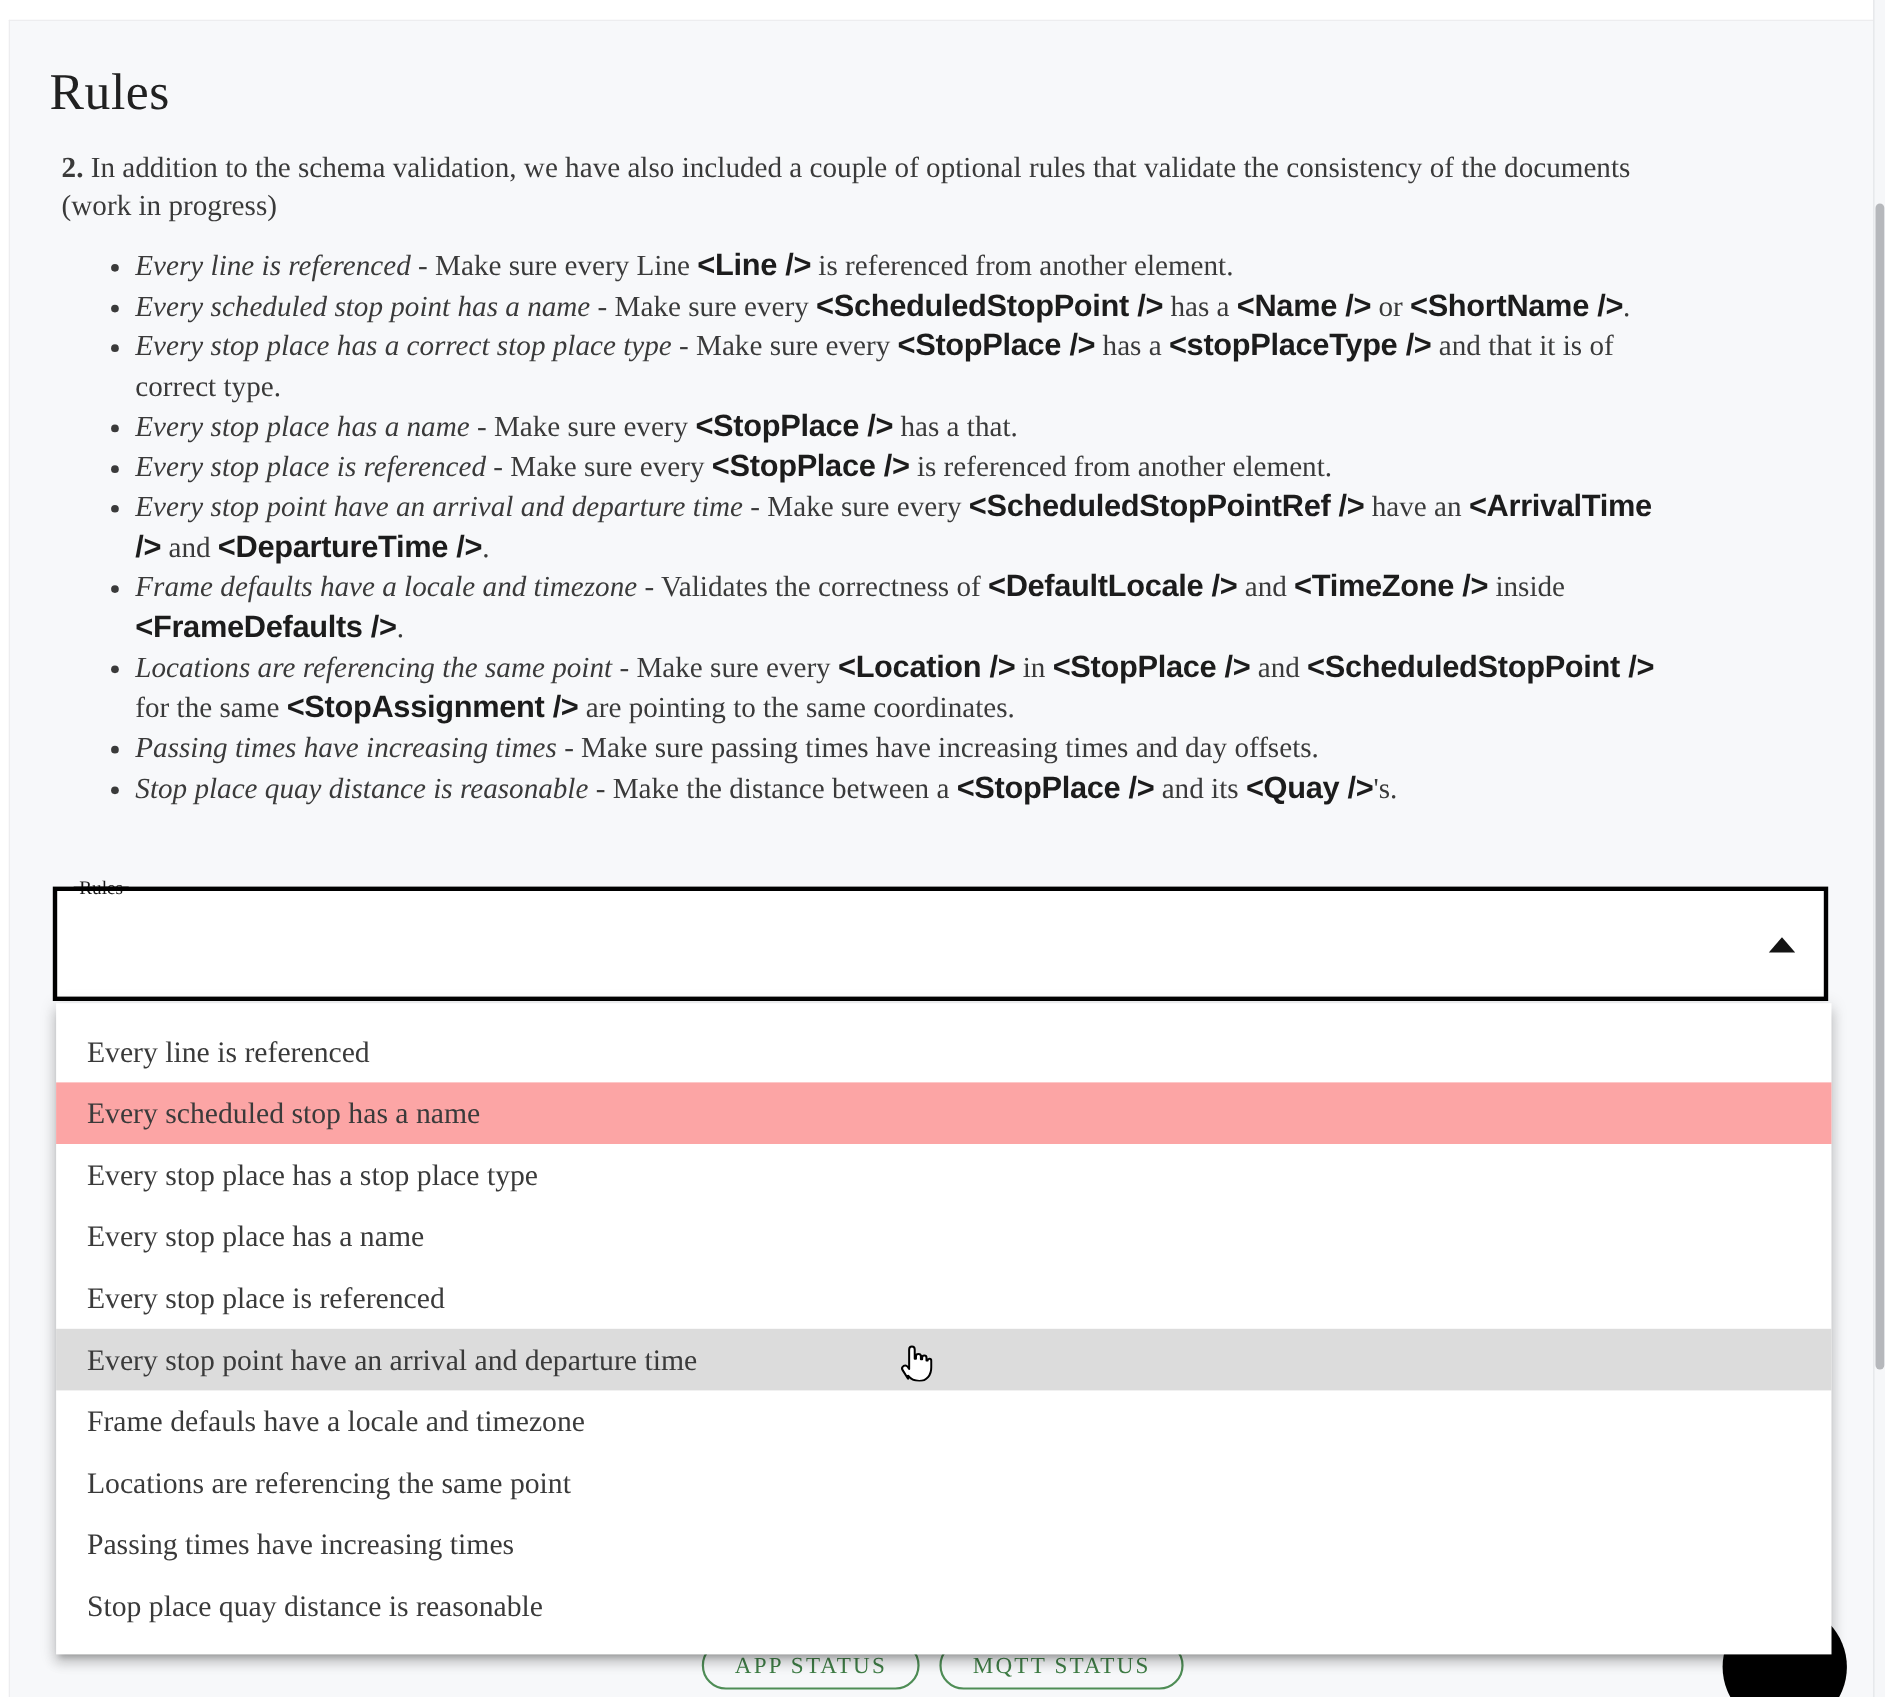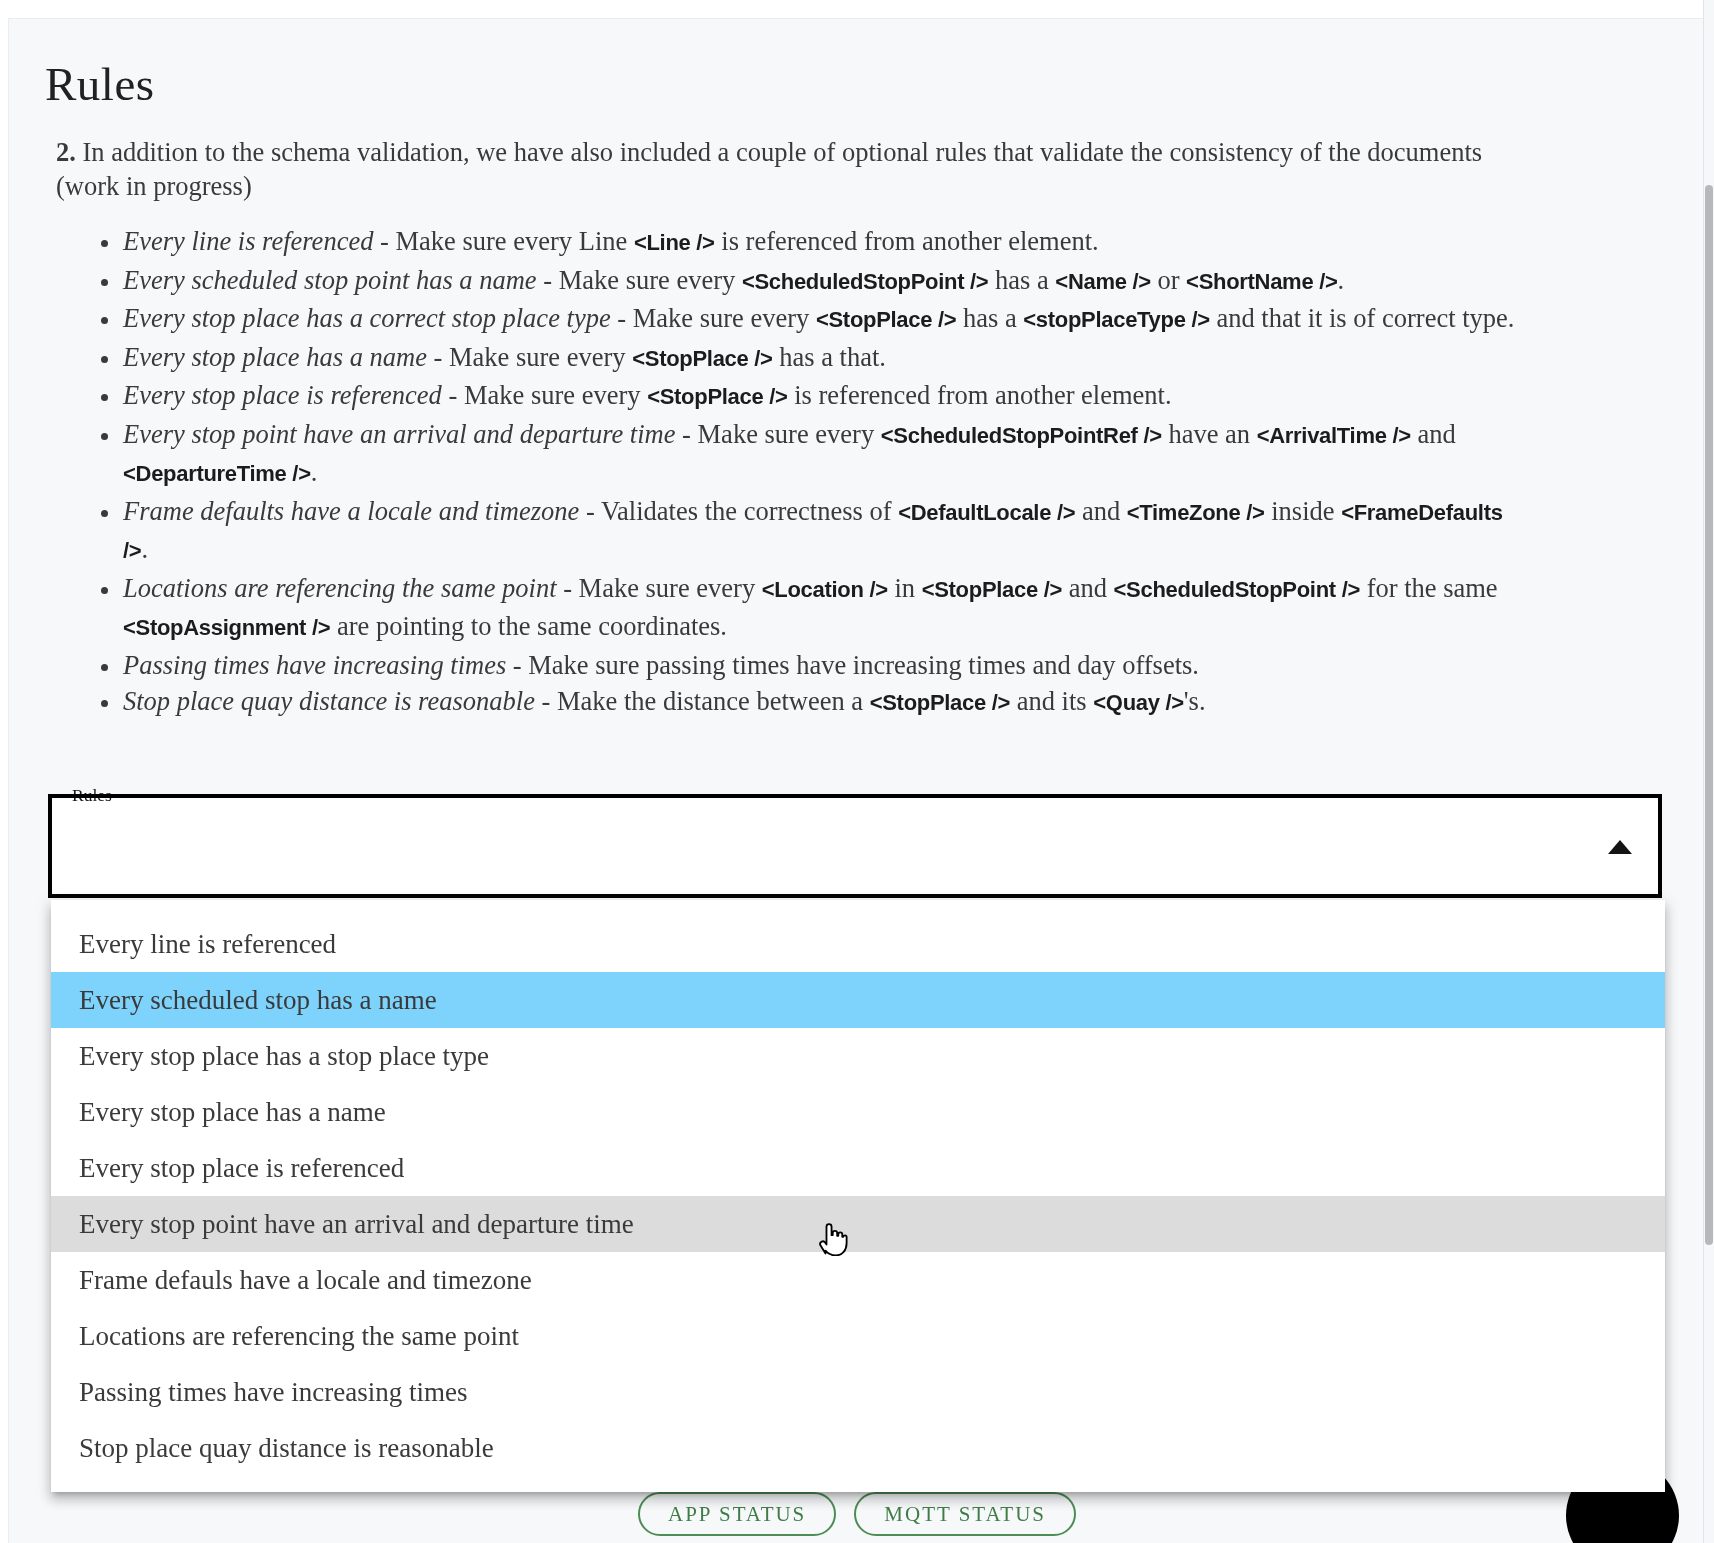--- a/index.html
+++ b/index.html
@@ -24,21 +24,21 @@
   .intro .lead-num{font-weight:bold;}
   ul.rules-list{
     margin:6px 0 0 0;padding:0 0 0 76px;max-width:1410px;
     font-size:26.5px;line-height:36.5px;color:#3a3a3a;
   }
   ul.rules-list li{margin:0;padding:0 0 0 2px;}
   ul.rules-list li::marker{color:#3a3a3a;font-size:22px;}
   .seg-italic{font-style:italic;}
   .seg-code{
     font-family:"Liberation Sans", sans-serif;
-    font-weight:bold;font-size:22px;color:#1c1c1c;letter-spacing:-0.3px;
+    font-weight:bold;font-size:28px;color:#1c1c1c;letter-spacing:-0.3px;
   }
   
   .select-wrap{position:relative;margin:72px 0 0 3px;width:1614px;z-index:4;}
   .rules-select{
     position:relative;box-sizing:border-box;width:1614px;height:104px;
     background:#ffffff;border:4px solid #000000;
     display:flex;align-items:center;padding:0 90px 0 24px;cursor:pointer;
   }
   .select-label{
     position:absolute;top:-13px;left:20px;height:20px;line-height:20px;
@@ -58,21 +58,21 @@
   
   .menu-panel{
     position:relative;z-index:5;margin:2px 0 0 3px;width:1614px;background:#ffffff;
     padding:16px 0;list-style:none;
     box-shadow:0 5px 5px -3px rgba(0,0,0,.2), 0 8px 10px 1px rgba(0,0,0,.14), 0 3px 14px 2px rgba(0,0,0,.12);
   }
   .menu-panel .option{
     height:56px;line-height:56px;padding:0 28px;font-size:27px;color:#3a3a3a;
     white-space:nowrap;cursor:pointer;
   }
-  .menu-panel .option.selected{background:#7dd3fc;}
+  .menu-panel .option.selected{background:#fca5a5;}
   .menu-panel .option.selected.hovered{background:#dcdcdc;}
   
   .footer-buttons{
     position:absolute;left:0;top:1492px;width:1714px;display:flex;justify-content:center;gap:18px;z-index:2;
   }
   .status-button{
     box-sizing:border-box;height:44px;padding:0 28px;background:transparent;
     border:2px solid #4f8d56;border-radius:24px;color:#3f7d46;
     font-family:"Liberation Serif", serif;font-size:21px;letter-spacing:2px;
     display:flex;align-items:center;cursor:pointer;

